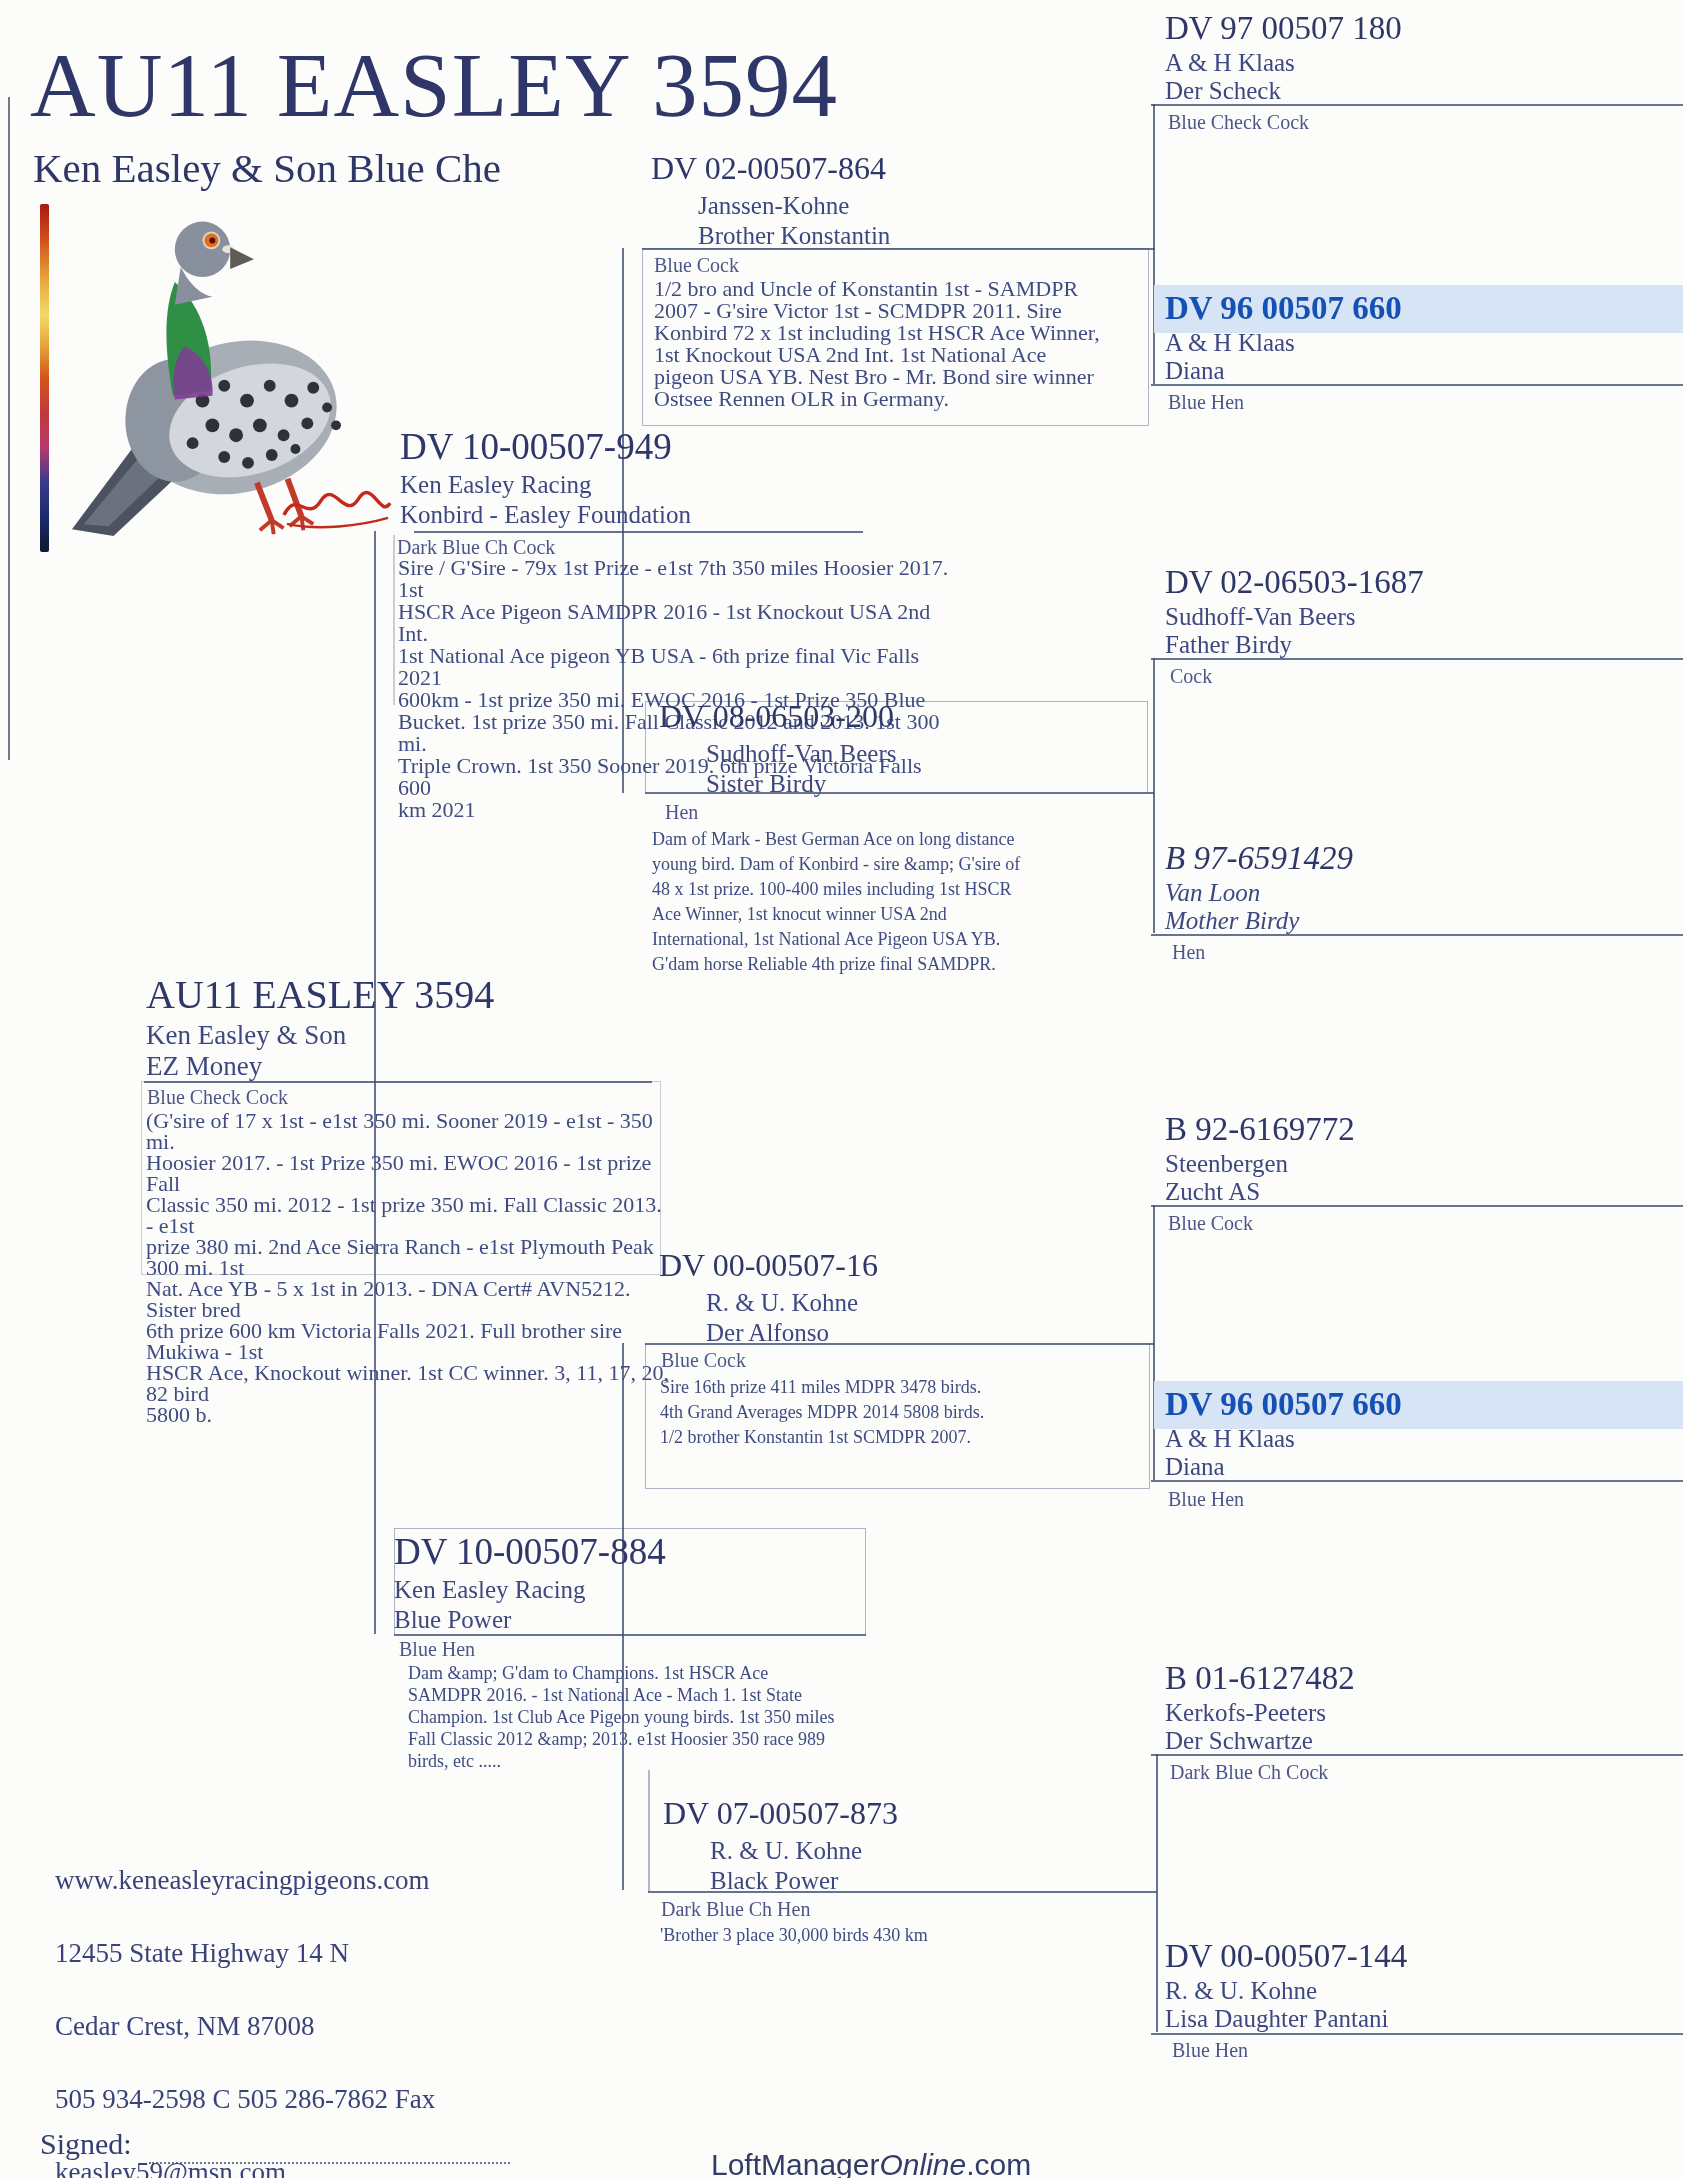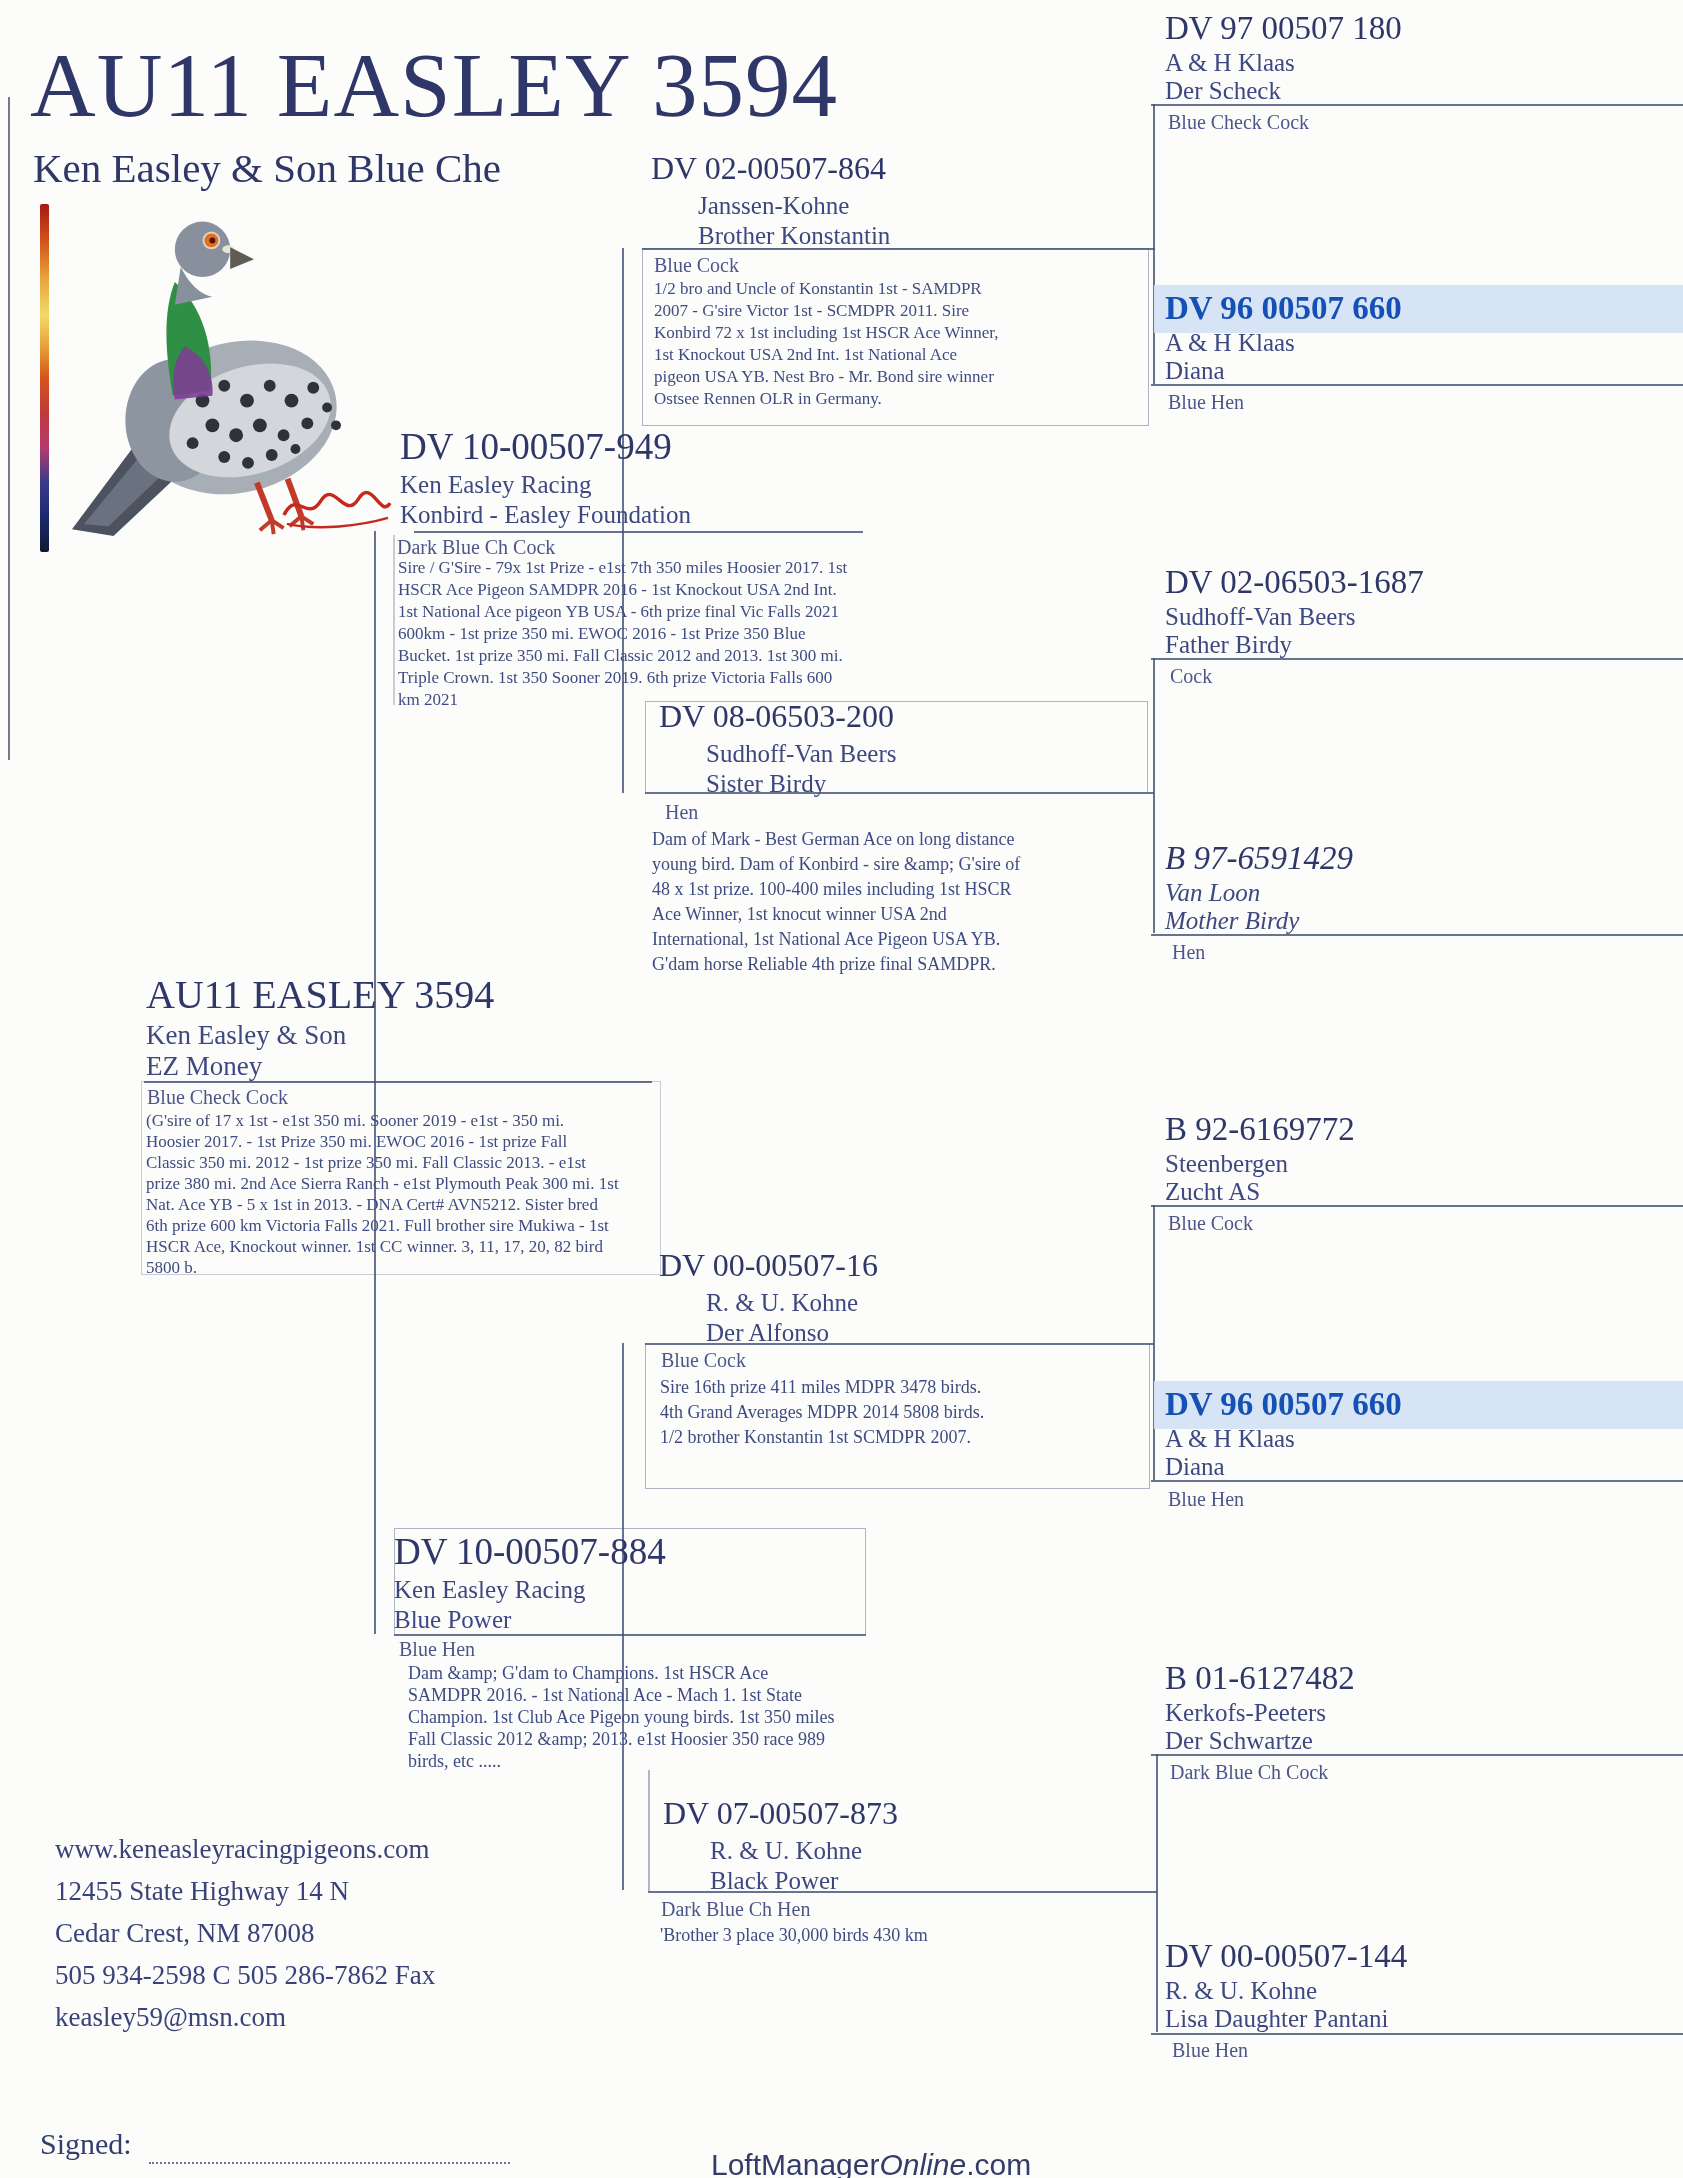--- a/index.html
+++ b/index.html
@@ -22,28 +22,28 @@
   .g1 .band{font-size:40px;line-height:46px;margin-bottom:2px;}
   .g1 .fancier,.g1 .birdname{font-size:27px;line-height:31px;}
   .g2 .band{font-size:37px;line-height:42px;margin-bottom:2px;}
   .g2 .fancier,.g2 .birdname{font-size:25px;line-height:30px;}
   .g3 .band{font-size:32px;line-height:38px;margin-bottom:4px;}
   .g3 .fancier,.g3 .birdname{font-size:25px;line-height:30px;margin-left:47px;}
   .g4 .band{font-size:33px;line-height:38px;margin-bottom:2px;}
   .g4 .fancier,.g4 .birdname{font-size:25px;line-height:28px;}
   .hl .band{color:var(--highlight-text,#1550b4);font-weight:bold;}
   .colorsex{position:absolute;font-size:20px;color:var(--ink-soft,#4a5585);white-space:nowrap;opacity:.92;}
-  .notes{position:absolute;font-size:17px;color:#3f4c82;}
+  .notes{position:absolute;font-size:22px;color:#3f4c82;}
   
   .hline{position:absolute;height:2px;background:rgba(66,80,118,.8);}
   .vline{position:absolute;width:2px;background:rgba(66,80,118,.8);}
   .fbox{position:absolute;border:1.5px solid rgba(66,80,118,.42);}
   .hlband{position:absolute;background:var(--highlight-band,#d6e4f5);}
   
-  .contact div{font-size:27px;line-height:42px;color:#39437a;white-space:nowrap;}
+  .contact div{font-size:27px;line-height:42px;color:#39437a;white-space:nowrap;margin-top:31px;}
   .signed{font-size:30px;color:#343e6e;}
   .signline{position:absolute;border-bottom:2.5px dotted rgba(60,72,110,.75);}
   .brand{font-family:"Liberation Sans",sans-serif;font-size:30px;color:#333c66;white-space:nowrap;}
   .brand .it{font-style:italic;}
   .scanline{position:absolute;background:#3a4158;opacity:.7;}
   .strip{position:absolute;width:9px;border-radius:2px;
     background:linear-gradient(to bottom,#a8180f 0%,#cf4f1a 10%,#e9a83c 22%,#f3d96a 32%,#e8a83c 40%,#d4551c 50%,#c03a3a 60%,#b43a6e 70%,#3a3a8c 80%,#1a2a6e 90%,#101830 100%);}
 </style>
 </head>
 <body>

